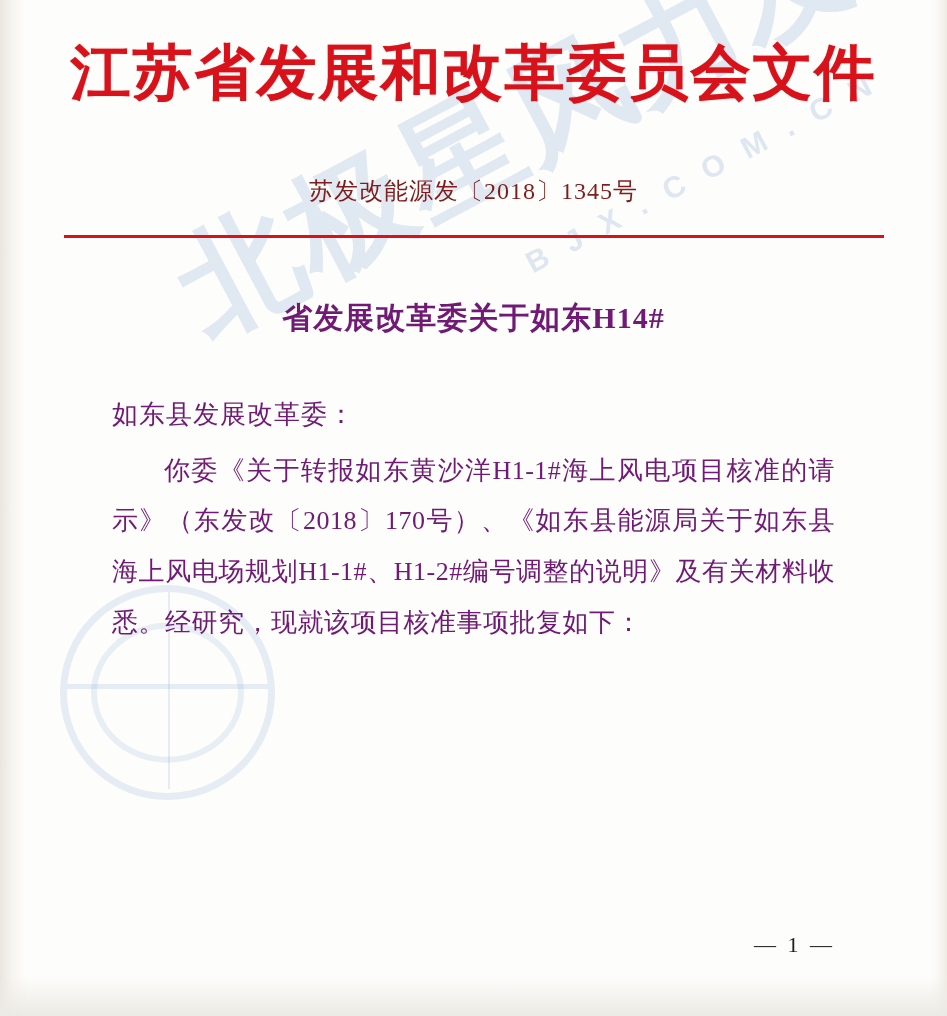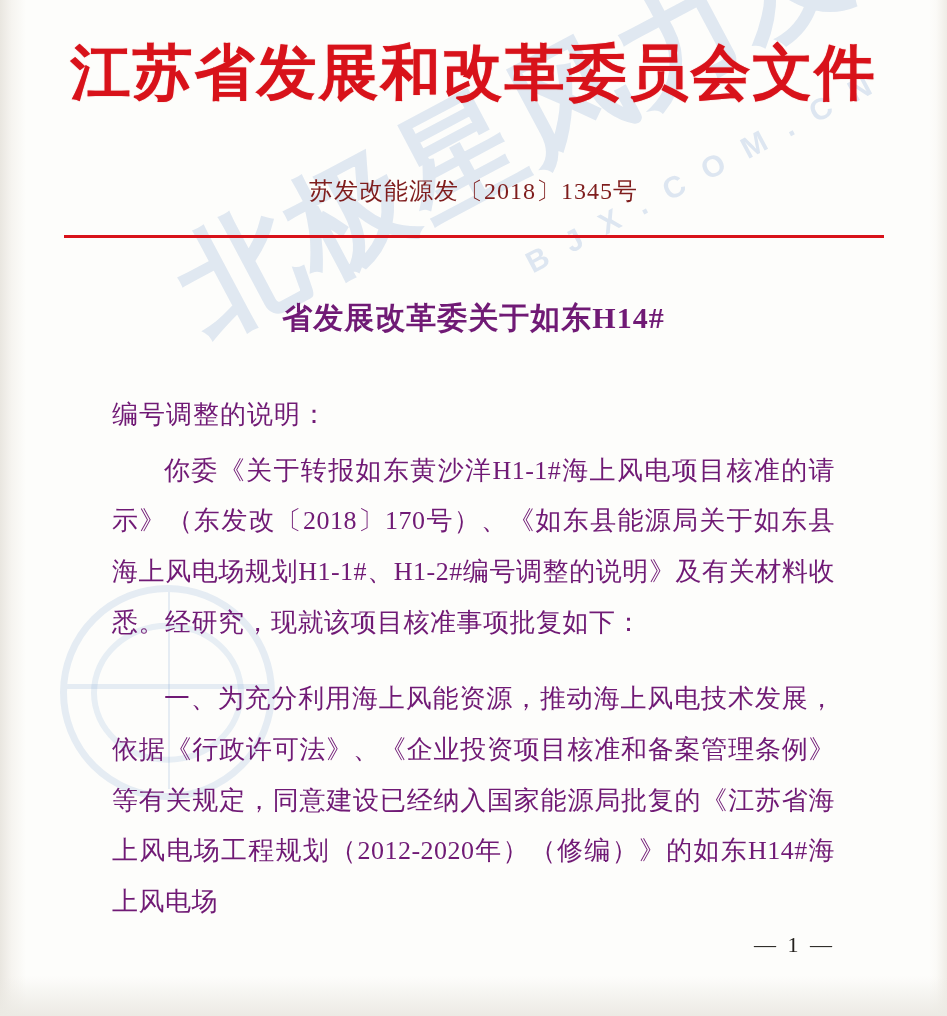--- a/index.html
+++ b/index.html
@@ -232,21 +232,20 @@
 
   <div class="doc-number">苏发改能源发〔2018〕1345号</div>
 
   <div class="red-rule"></div>
 
   <div class="doc-body">
     <div class="doc-subject">
       <div>省发展改革委关于如东H14#</div>
     </div>
 
-    <div class="addressee">编号调整的说明：</div>
+    <div class="addressee">如东县发展改革委：</div>
 
     <p class="para">你委《关于转报如东黄沙洋H1-1#海上风电项目核准的请示》（东发改〔2018〕170号）、《如东县能源局关于如东县海上风电场规划H1-1#、H1-2#编号调整的说明》及有关材料收悉。经研究，现就该项目核准事项批复如下：</p>
-    <p class="para">一、为充分利用海上风能资源，推动海上风电技术发展，依据《行政许可法》、《企业投资项目核准和备案管理条例》等有关规定，同意建设已经纳入国家能源局批复的《江苏省海上风电场工程规划（2012-2020年）（修编）》的如东H14#海上风电场</p>
   </div>
 
   <div class="page-number">— 1 —</div>
 
 </div>
 
 </body></html>

